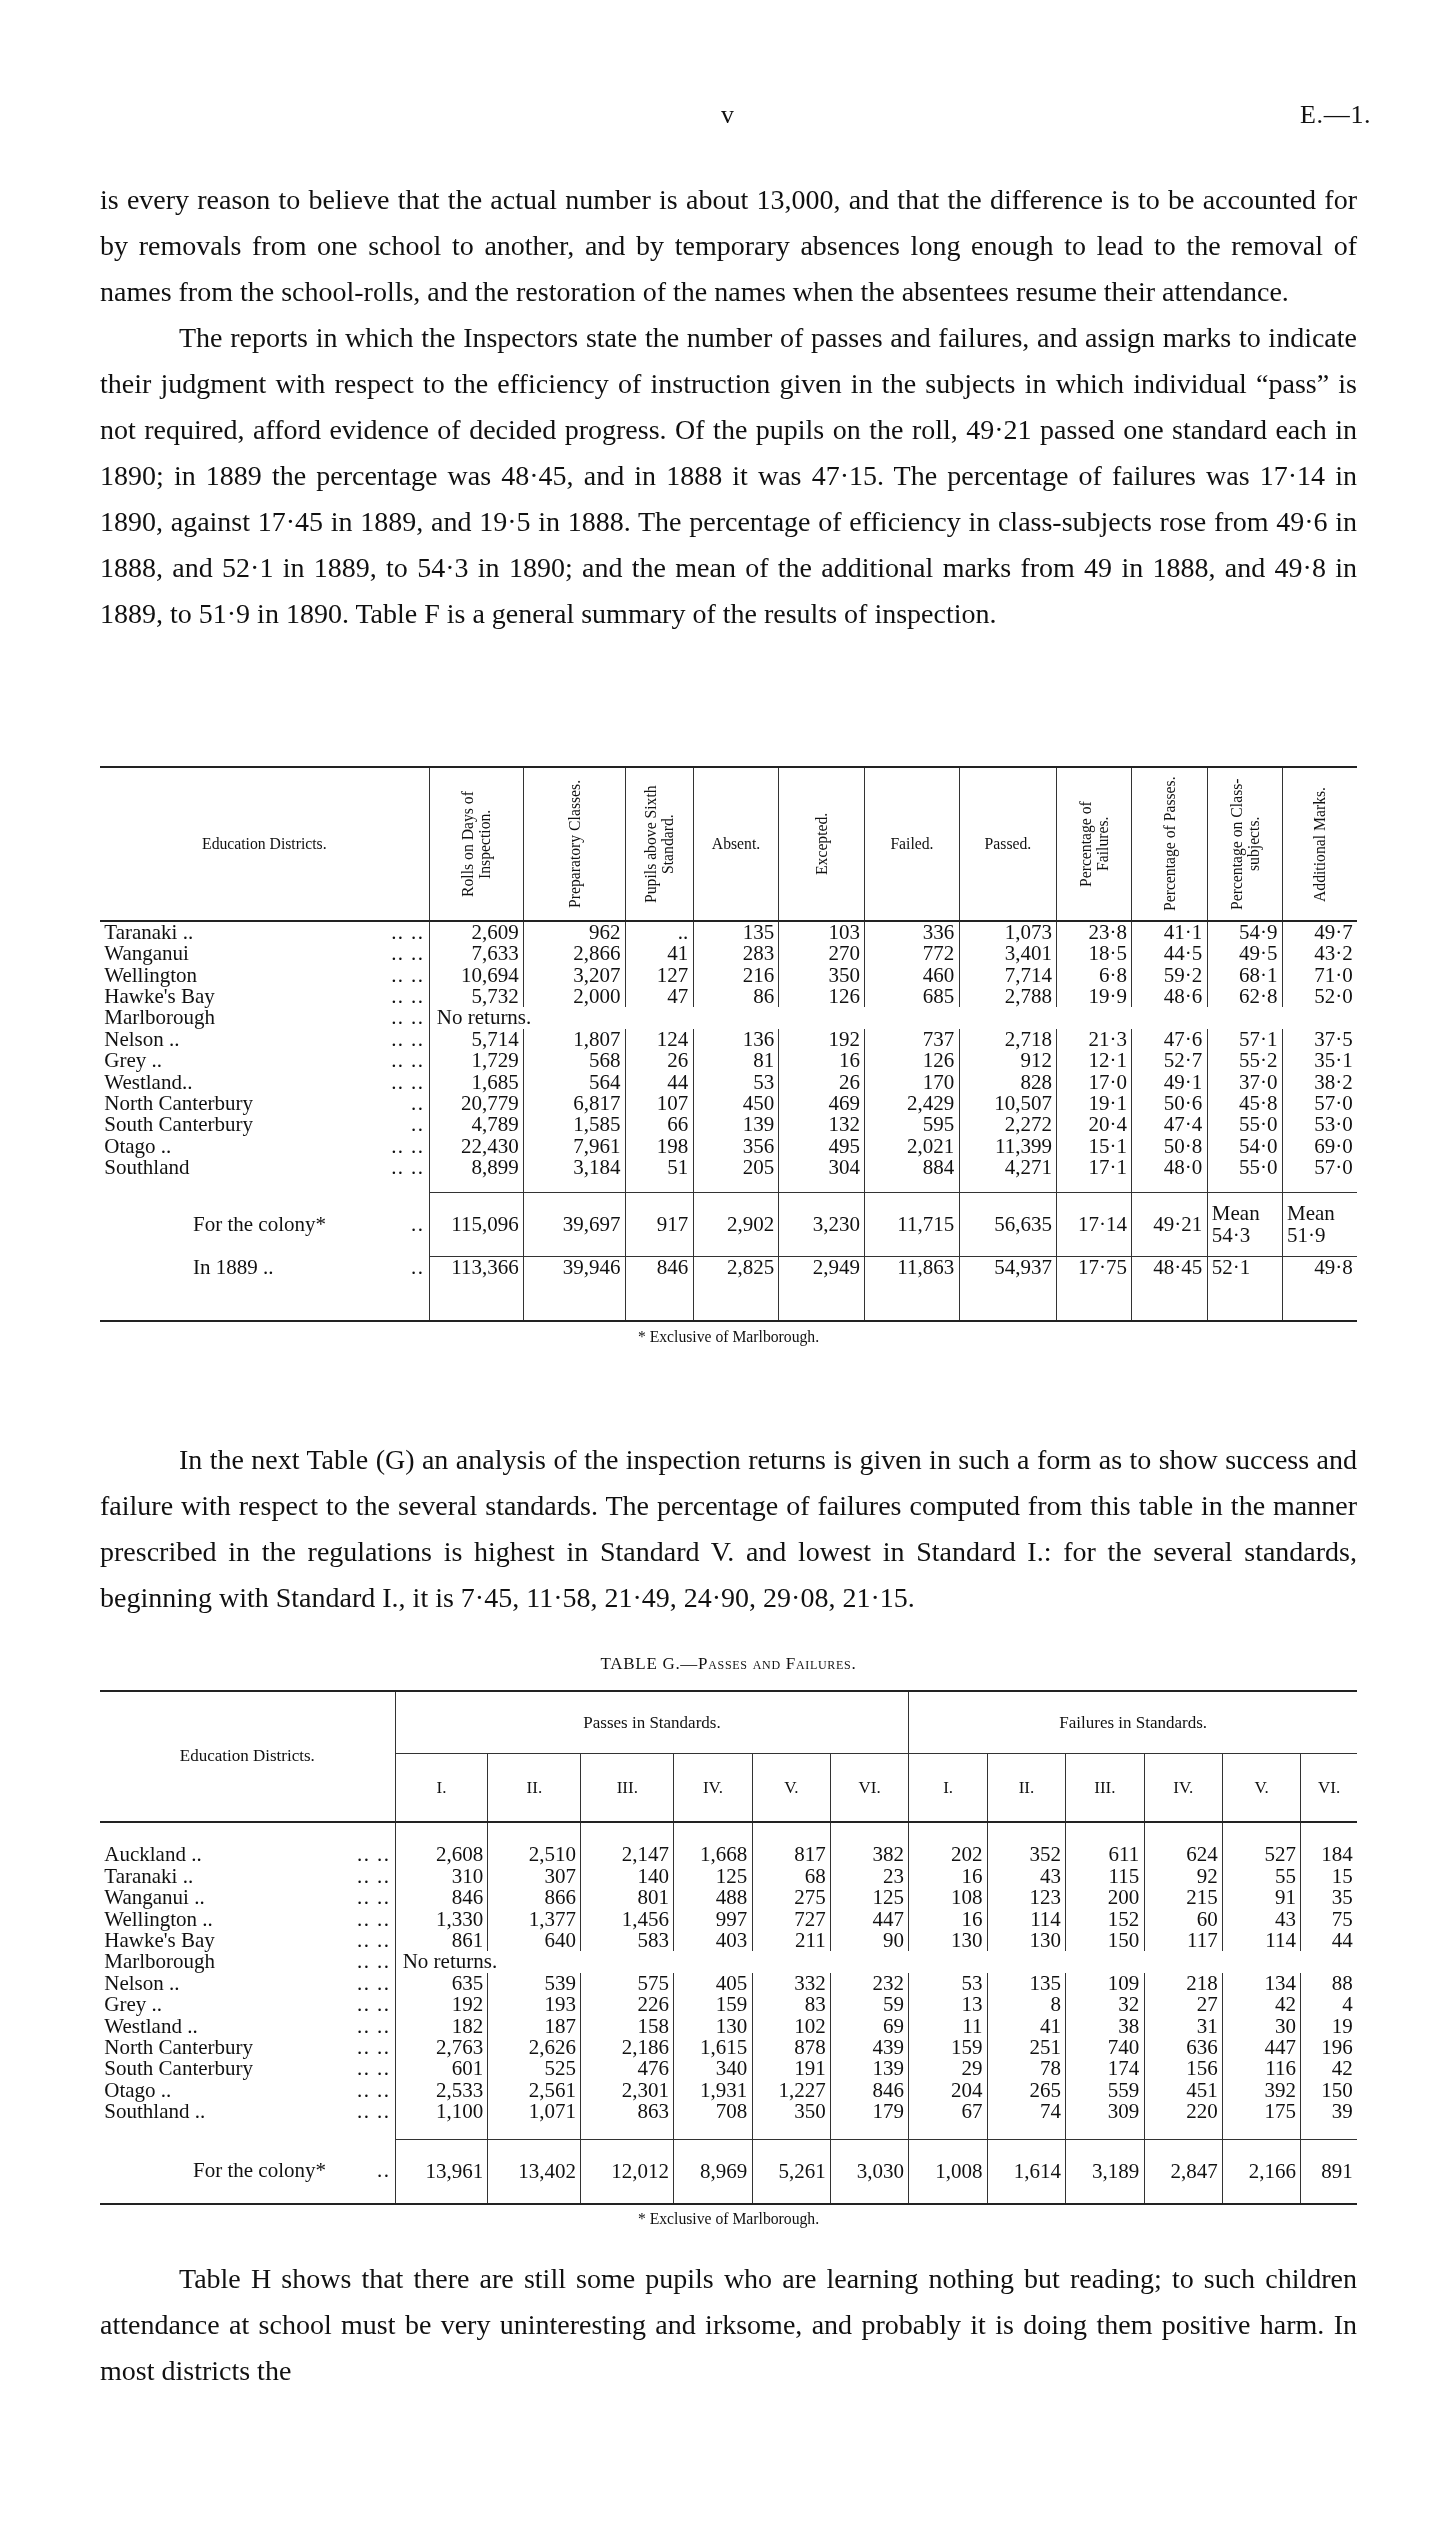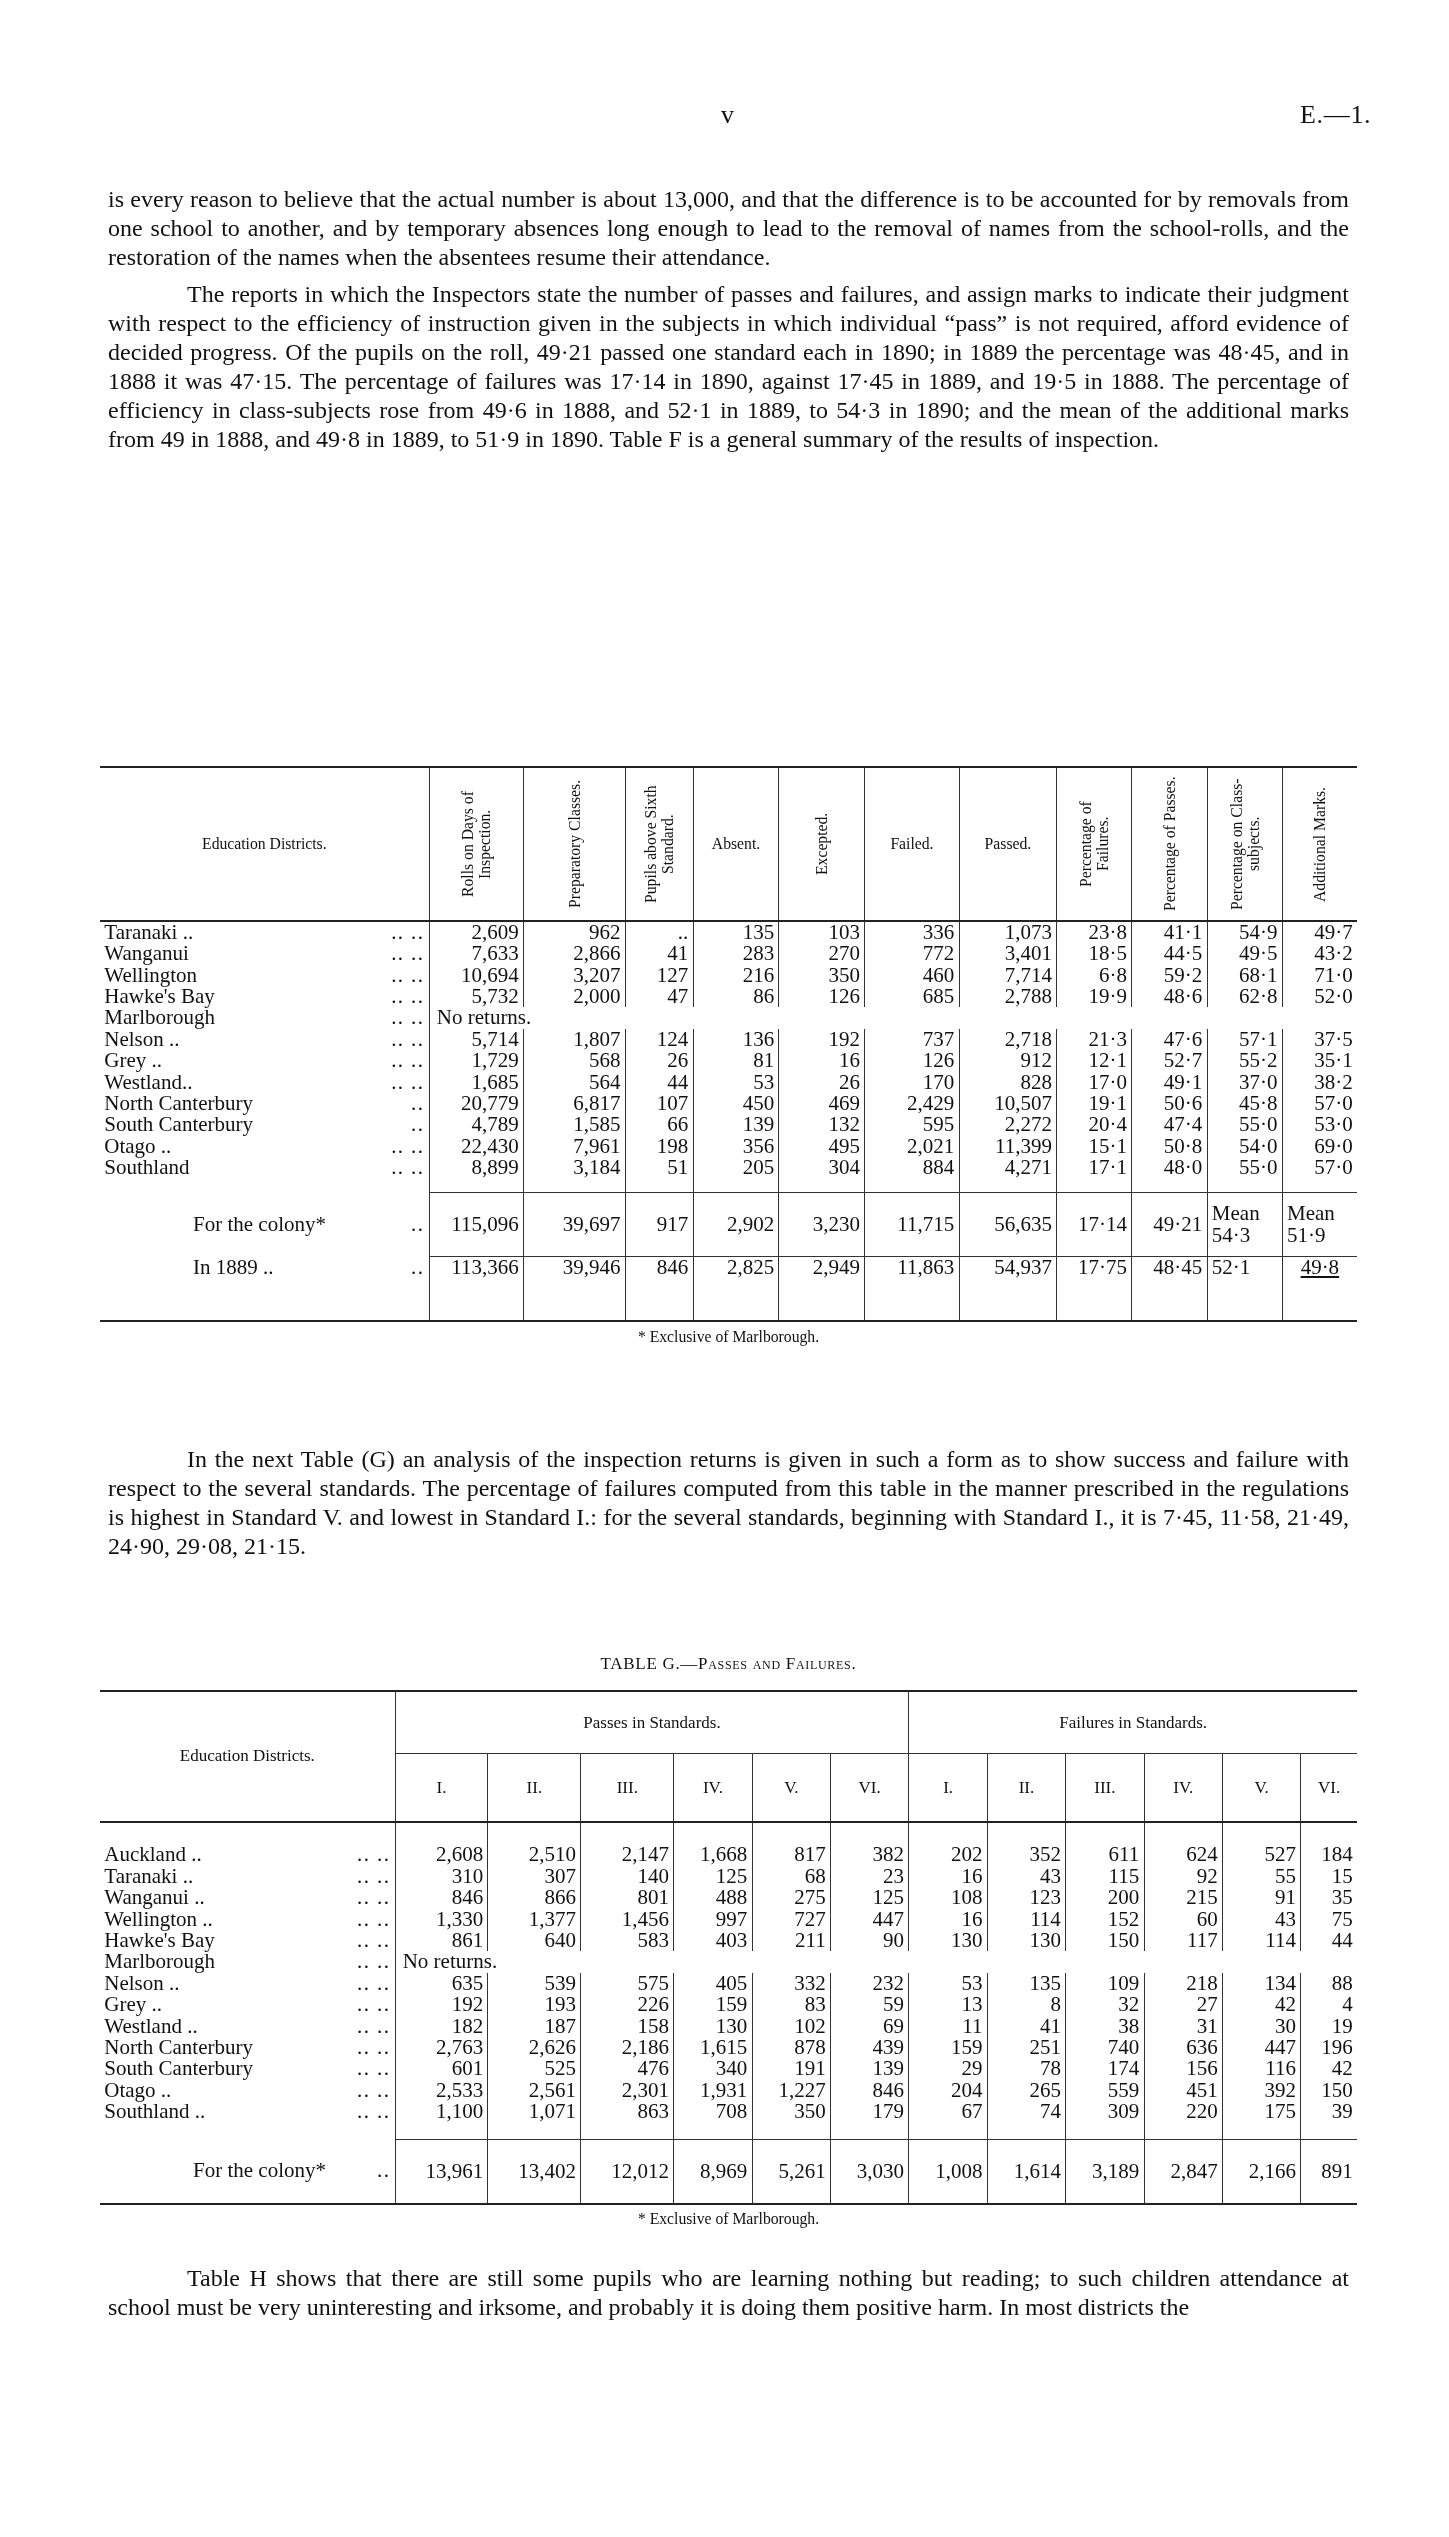--- a/index.html
+++ b/index.html
@@ -2,21 +2,21 @@
 <html style="font-size:11.4px"><head>
 <meta charset="utf-8">
 <style>
   html, body { margin:0; padding:0; background:#ffffff; }
   body { width:1449px; height:2538px; position:relative; overflow:hidden;
          font-family:"Liberation Serif","DejaVu Serif",serif; color:#111; }
   .page { position:absolute; left:100px; top:0; width:1257px; }
   .hdr { position:absolute; top:100px; left:0; width:1257px; height:36px; font-size:26px; }
   .hdr .pgnum { position:absolute; left:621px; top:0; }
   .hdr .ref { position:absolute; right:-14.3px; top:0; letter-spacing:0.7px; }
-  p.body { margin:8px; font-size:24px; line-height:29px; text-align:justify; text-align-last:left; }
+  p.body { margin:0; font-size:28px; line-height:46px; text-align:justify; text-align-last:left; }
   p.indent { text-indent:79px; }
   .caption { text-align:center; font-size:17px; letter-spacing:0.7px; }
   .caption .sc { font-variant:small-caps; }
   .footnote { text-align:center; font-size:15.7px; }
   table.stat { border-collapse:collapse; width:1257px; font-size:21px; }
   table.stat td, table.stat th { padding:0 4.3px; line-height:21.4px; }
   table.stat th { font-weight:normal; font-size:15.7px;margin-top:8px; }
   .rule-top { border-top:2.1px solid #222; }
   .rule-bot { border-bottom:2.1px solid #222; }
   .vl { border-left:1.1px solid #333; }
@@ -292,21 +292,21 @@
             <td class="vl num" style="">113,366</td>
             <td class="vl num" style="">39,946</td>
             <td class="vl num" style="">846</td>
             <td class="vl num" style="">2,825</td>
             <td class="vl num" style="">2,949</td>
             <td class="vl num" style="">11,863</td>
             <td class="vl num" style="">54,937</td>
             <td class="vl num" style="">17·75</td>
             <td class="vl num" style="">48·45</td>
             <td class="vl num" style="text-align:left;">52·1</td>
-            <td class="vl num" style="text-align:center;text-decoration:underline;">49·8</td>
+            <td class="vl num" style="text-align:right;">49·8</td>
           </tr>
         </tbody>
     </table>
     <div class="footnote" style="margin-top:5.7px;">* Exclusive of Marlborough.</div>
   </div>
 
   <div style="position:absolute; top:1437px; left:0; width:1257px;">
     <p class="body indent">In the next Table (G) an analysis of the inspection returns is given in such a form as to show success and failure with respect to the several standards. The percentage of failures computed from this table in the manner prescribed in the regulations is highest in Standard V. and lowest in Standard I.: for the several standards, beginning with Standard I., it is 7·45, 11·58, 21·49, 24·90, 29·08, 21·15.</p>
   </div>
 

